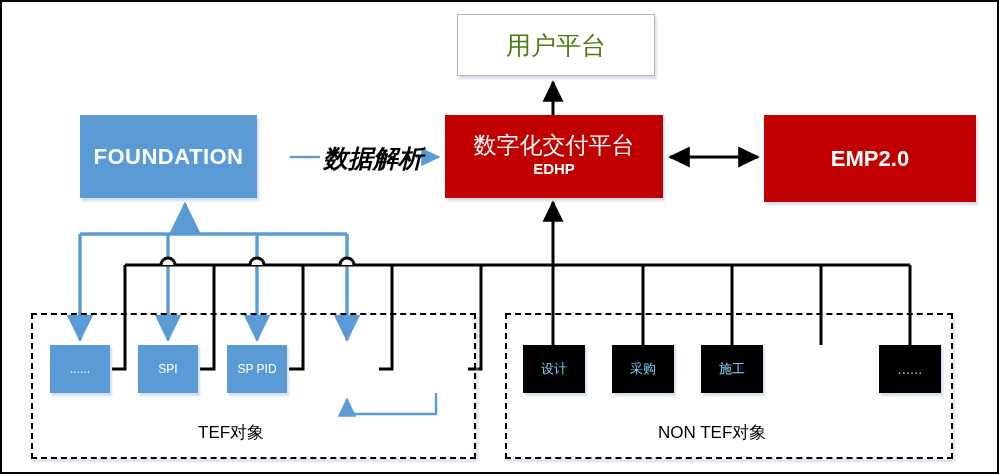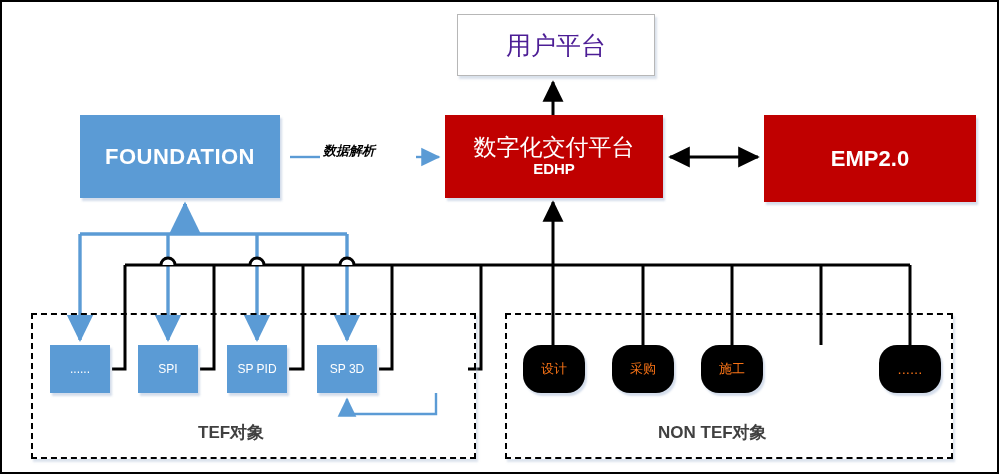--- a/index.html
+++ b/index.html
@@ -40,37 +40,36 @@
   .node-blue {
     background: #5B9BD5;
     color: #ffffff;
   }
   .node-red {
     background: #C00000;
     color: #ffffff;
   }
   .node-black {
     background: #000000;
-    color: #f97316;
-    border-radius: 18px;
+    color: #7dd3fc;
   }
   .node-white {
     background: #ffffff;
-    color: #4c1d95;
+    color: #4d7c0f;
     border: 1px solid #b7b7b7;
   }
   #node-foundation {
-    left: 78px; top: 113px; width: 200px; height: 83px;
+    left: 78px; top: 113px; width: 177px; height: 83px;
     font-size: 22px; font-weight: bold; letter-spacing: 0.5px;
   }
   #node-edhp {
     left: 443px; top: 113px; width: 218px; height: 83px;
   }
   #node-edhp .cn-line {
-    font-family: Liberation Sans, sans-serif;
+    font-family: Liberation Mono, monospace;
     font-size: 23px;
     line-height: 1.08;
   }
   #node-edhp .en-line {
     font-size: 15px;
     font-weight: bold;
     line-height: 1.25;
   }
   #node-emp {
     left: 762px; top: 113px; width: 212px; height: 87px;
@@ -100,31 +99,31 @@
   }
   #group-tef {
     left: 29px; top: 311px; width: 445px; height: 146px;
   }
   #group-nontef {
     left: 503px; top: 311px; width: 448px; height: 146px;
   }
   .group-label {
     position: absolute;
     font-size: 17px;
-    font-weight: bold;
-    color: #404040;
+    font-weight: normal;
+    color: #000000;
     white-space: nowrap;
     font-family: "Liberation Sans", "DejaVu Sans", sans-serif;
   }
   #label-tef { left: 196px; top: 419px; }
   #label-nontef { left: 640px; top: 419px; margin-left: 16px; }
   #label-parse {
     position: absolute;
     left: 321px; top: 140px;
-    font-size: 13px;
+    font-size: 25px;
     font-style: italic;
     font-weight: bold;
     color: #000000;
     font-family: "DejaVu Serif", "Liberation Serif", serif;
     white-space: nowrap;
   }
 </style>
 </head>
 <body>
 
@@ -223,23 +222,20 @@
 
   <div class="node node-blue tef-box" style="left:48px">
     <span>......</span>
   </div>
   <div class="node node-blue tef-box" style="left:225px">
     <span>SP PID</span>
   </div>
   <div class="node node-blue tef-box" style="left:136px">
     <span>SPI</span>
   </div>
-  <div class="node node-blue tef-box" style="left:315px">
-    <span>SP 3D</span>
-  </div>
 
   <div class="node node-black nontef-box" style="left:521px">
     <span>设计</span>
   </div>
   <div class="node node-black nontef-box" style="left:610px">
     <span>采购</span>
   </div>
   <div class="node node-black nontef-box" style="left:699px">
     <span>施工</span>
   </div>

